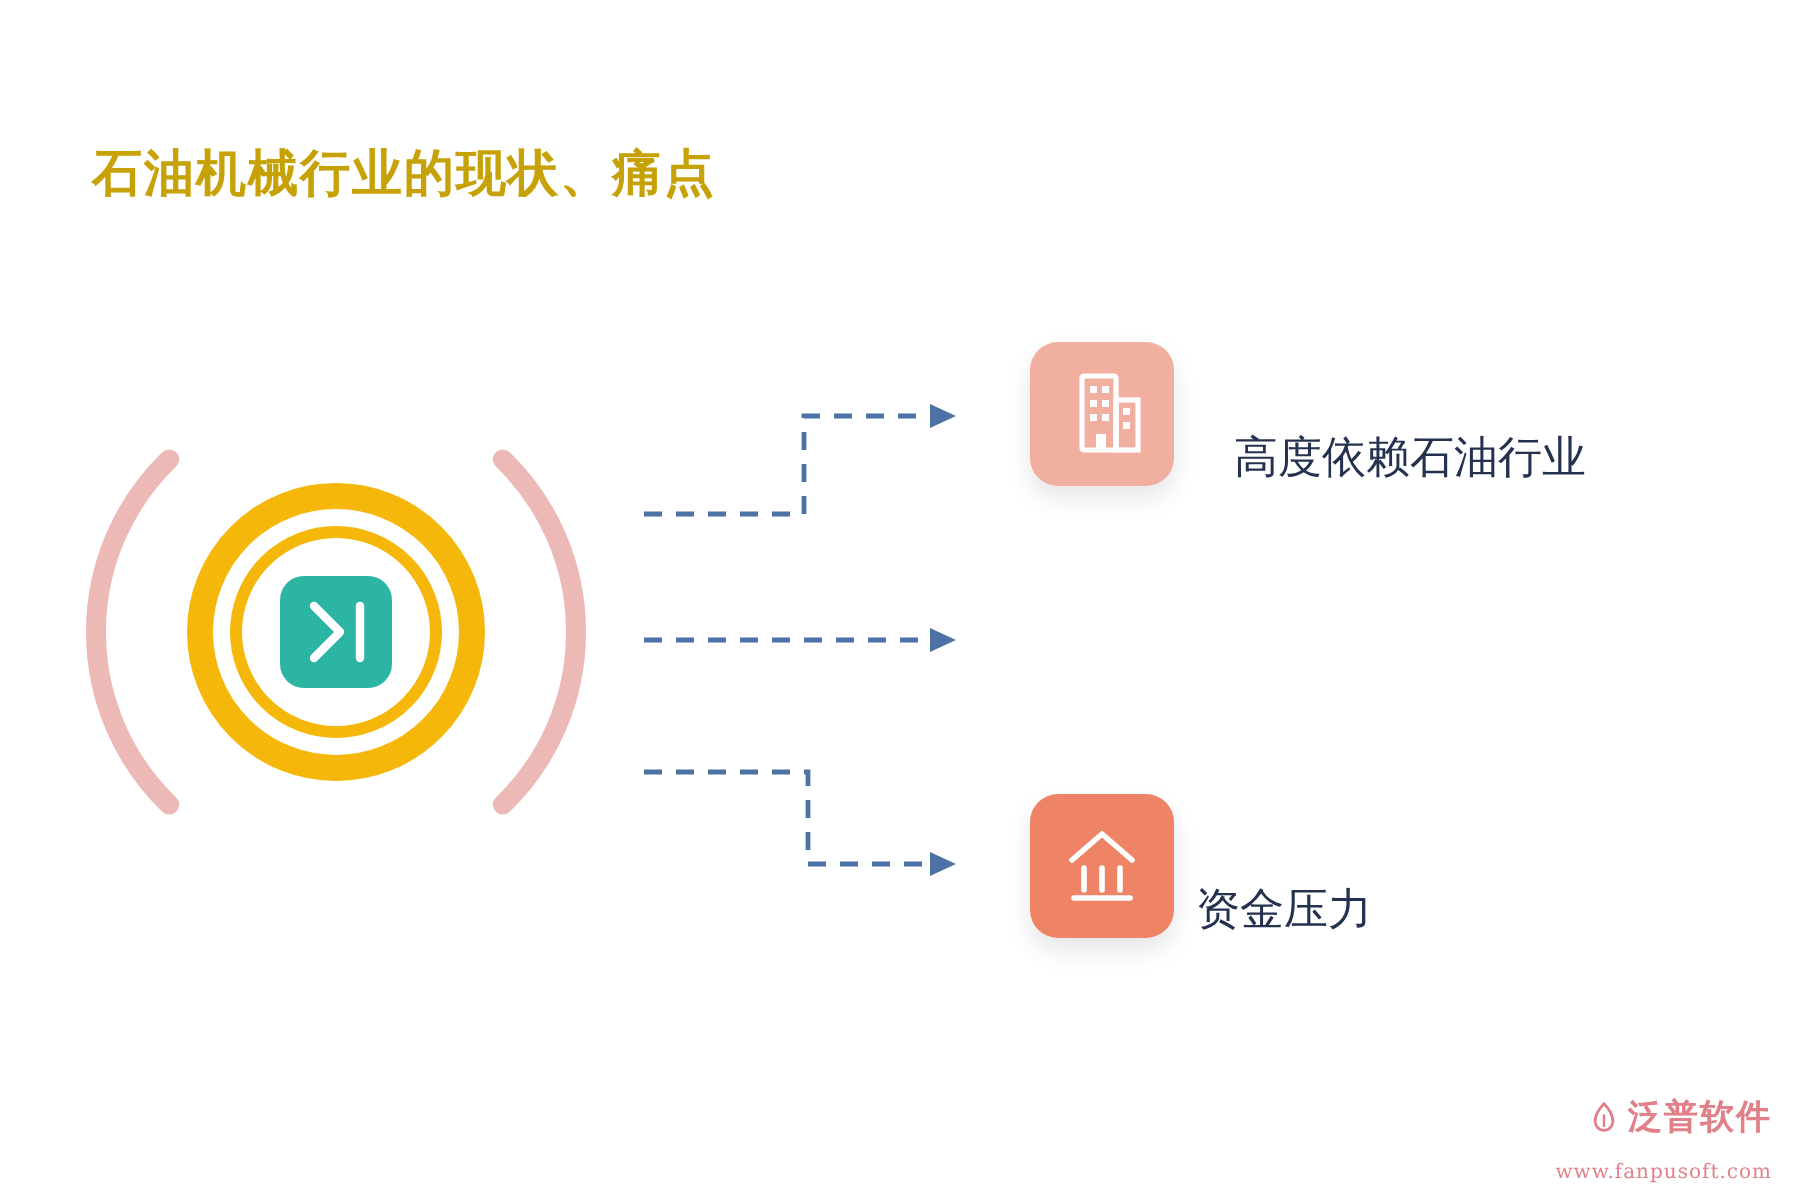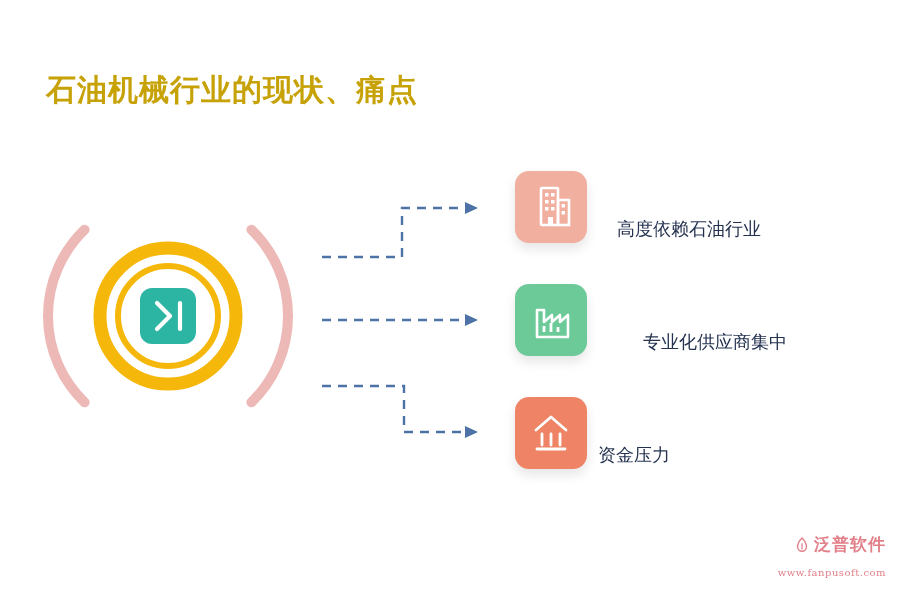--- a/index.html
+++ b/index.html
@@ -8,44 +8,44 @@
     --c-ring:#F6B70B; --c-center:#2CB5A3; --c-paren:#EDB9B6; --c-logo:#E2808A;
   }
   html,body{ background:#fff; }
   body{
     width:900px; height:600px; position:relative; overflow:hidden;
     font-family:"DejaVu Serif","Liberation Serif",serif;
   }
   .canvas{ position:absolute; inset:0; width:900px; height:600px; }
   .title{
     position:absolute; left:46px; top:70px;
-    font-size:30px; font-weight:700; color:var(--c-title); letter-spacing:1px;
+    font-size:25px; font-weight:700; color:var(--c-title); letter-spacing:1px;
   }
   .gfx{ position:absolute; left:0; top:0; }
   .paren{ fill:none; stroke:var(--c-paren); stroke-width:10; stroke-linecap:round; }
   .ring-outer{ fill:none; stroke:var(--c-ring); stroke-width:13; }
   .ring-inner{ fill:none; stroke:var(--c-ring); stroke-width:6; }
   .center-tile{ fill:var(--c-center); }
   .glyph{ fill:none; stroke:#fff; stroke-width:4.2; stroke-linecap:round; stroke-linejoin:round; }
   .arrow{ fill:none; stroke:var(--c-arrow); stroke-width:2.4; stroke-dasharray:9 7; }
   .ahead{ fill:var(--c-arrow); }
   .item{
     position:absolute; left:515px; width:380px; height:72px;
     display:flex; align-items:center; gap:30px;
   }
   .item.row1{ top:171px; } .item.row2{ top:284px; } .item.row3{ top:397px;gap:11px; }
   .tile{
     width:72px; height:72px; flex:0 0 72px; border-radius:14px;
     display:flex; align-items:center; justify-content:center;
     box-shadow:0 6px 12px rgba(0,0,0,0.10);
   }
-  .label{ font-size:18px; color:var(--c-label); white-space:nowrap;margin-top:44px; }
+  .label{ font-size:22px; color:var(--c-label); white-space:nowrap;margin-top:44px; }
   .label.indent{ margin-left:26px; }
   .footer{
-    position:absolute; right:14px; bottom:22px; text-align:right; color:var(--c-logo);
+    position:absolute; right:14px; bottom:8px; text-align:right; color:var(--c-logo);
   }
   .brand-row{ display:flex; align-items:center; justify-content:flex-end; gap:4px; }
   .brand{ font-size:17px; font-weight:700; letter-spacing:1px; }
   .website{ font-size:10px; letter-spacing:0.5px; margin-top:11px; }
 </style>
 </head>
 <body>
 
 <div class="canvas">
 
@@ -91,31 +91,20 @@
         <rect x="30" y="36" width="3.5" height="3.5" fill="#fff"></rect>
         <rect x="36" y="36" width="3.5" height="3.5" fill="#fff"></rect>
         <rect x="46.5" y="33" width="3.5" height="3.5" fill="#fff"></rect>
         <rect x="46.5" y="40" width="3.5" height="3.5" fill="#fff"></rect>
         <rect x="33" y="46" width="5" height="8" fill="#fff"></rect>
       </svg>
     </div>
     <span class="label">高度依赖石油行业</span>
   </div>
 
-  <div class="item row2">
-    <div class="tile" style="background-color: rgb(108, 202, 153);">
-      <svg width="72" height="72" viewBox="0 0 72 72">
-        <path d="M22 53 V26 h7 v12 l8 -7 v7 l8 -7 v7 l8 -7 v22 z" fill="none" stroke="#fff" stroke-width="2.6" stroke-linejoin="round"></path>
-        <line x1="29" y1="48" x2="29" y2="42" stroke="#fff" stroke-width="2.8"></line>
-        <line x1="36" y1="48" x2="36" y2="39" stroke="#fff" stroke-width="2.8"></line>
-        <line x1="43" y1="48" x2="43" y2="43" stroke="#fff" stroke-width="2.8"></line>
-      </svg>
-    </div>
-    <span class="label indent">专业化供应商集中</span>
-  </div>
 
   <div class="item row3">
     <div class="tile" style="background-color: rgb(238, 132, 101);">
       <svg width="72" height="72" viewBox="0 0 72 72">
         <path d="M21 33 L36 20 L51 33" fill="none" stroke="#fff" stroke-width="2.8" stroke-linecap="round" stroke-linejoin="round"></path>
         <line x1="27" y1="37" x2="27" y2="48" stroke="#fff" stroke-width="2.8" stroke-linecap="round"></line>
         <line x1="36" y1="37" x2="36" y2="48" stroke="#fff" stroke-width="2.8" stroke-linecap="round"></line>
         <line x1="45" y1="37" x2="45" y2="48" stroke="#fff" stroke-width="2.8" stroke-linecap="round"></line>
         <line x1="22" y1="52" x2="50" y2="52" stroke="#fff" stroke-width="2.8" stroke-linecap="round"></line>
       </svg>

